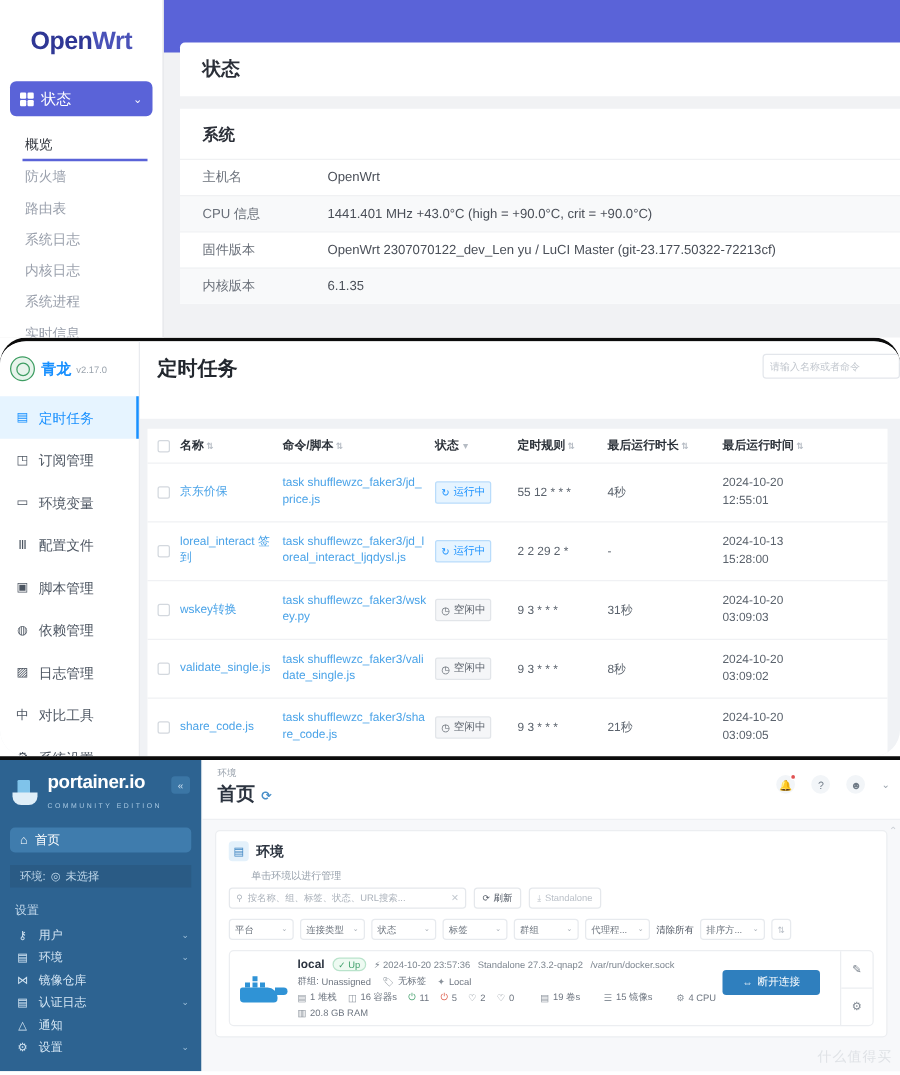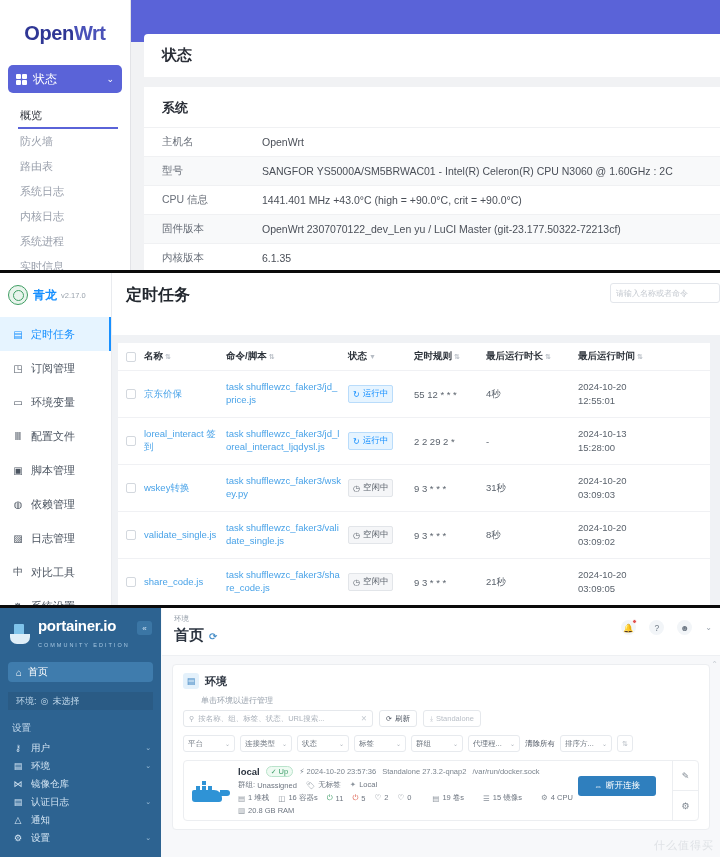--- a/index.html
+++ b/index.html
@@ -110,20 +110,21 @@
   .ow-row-k { width: 100px; color: #6a707a; flex: none; }
   .ow-row-v { color: #4a4f58; overflow: hidden; text-overflow: clip; }
 
   
   .qinglong {
     position: relative;
     width: 720px; height: 335px;
     background: #f0f2f5;
     border-top: 3px solid #0b0b0b;
     overflow: hidden;
+    border-radius: 21px;
   }
   .ql-sidebar {
     position: absolute; left: 0; top: 0; width: 112px; bottom: 0;
     background: #fff;
     border-right: 1px solid #e9ebef;
   }
   .ql-brand {
     display: flex; align-items: center;
     padding: 12px 8px 12px 8px;
   }
@@ -402,21 +403,21 @@
   .pt-env-name { font-size: 9.5px; font-weight: bold; color: #2c3440; }
   .pt-up {
     font-size: 7.5px; color: #3f9f6b;
     border: 1px solid #b9e3cb; background: #eefaf2;
     border-radius: 8px; padding: 0px 4px;
     display: inline-flex; align-items: center;
   }
   .pt-up .c { margin-right: 2px; font-size: 7px; }
   .pt-mini { font-size: 7.5px; color: #7c858f; white-space: nowrap; }
   .pt-env-l2, .pt-env-l3, .pt-env-l4 {
-    display: flex; align-items: flex-start; gap: 9px; margin-top: 3px;
+    display: flex; align-items: flex-end; gap: 9px; margin-top: 3px;
     font-size: 7.5px; color: #6e7681; flex-wrap: nowrap;
   }
   .pt-stat { display: inline-flex; align-items: center; white-space: nowrap; }
   .pt-stat .si { margin-right: 3px; font-size: 7.5px; color: #8a929b; }
   .pt-stat.green .si { color: #46a06e; }
   .pt-stat.red .si { color: #dc5b4a; }
   .pt-stat.ok .si { color: #7c858f; }
   .pt-disconnect {
     position: absolute; right: 42px; top: 15px;
     background: #2f7fbe; color: #fff;
@@ -485,24 +486,20 @@
 
   <div class="ow-content">
     <div class="ow-card-title">状态</div>
     <div class="ow-section">
       <div class="ow-section-head">系统</div>
       <div class="ow-row">
         <div class="ow-row-k">主机名</div>
         <div class="ow-row-v">OpenWrt</div>
       </div>
       <div class="ow-row">
-        <div class="ow-row-k">型号</div>
-        <div class="ow-row-v">SANGFOR YS5000A/SM5BRWAC01 - Intel(R) Celeron(R) CPU N3060 @ 1.60GHz : 2C</div>
-      </div>
-      <div class="ow-row">
         <div class="ow-row-k">CPU 信息</div>
         <div class="ow-row-v">1441.401 MHz +43.0°C (high = +90.0°C, crit = +90.0°C)</div>
       </div>
       <div class="ow-row">
         <div class="ow-row-k">固件版本</div>
         <div class="ow-row-v">OpenWrt 2307070122_dev_Len yu / LuCI Master (git-23.177.50322-72213cf)</div>
       </div>
       <div class="ow-row">
         <div class="ow-row-k">内核版本</div>
         <div class="ow-row-v">6.1.35</div>

